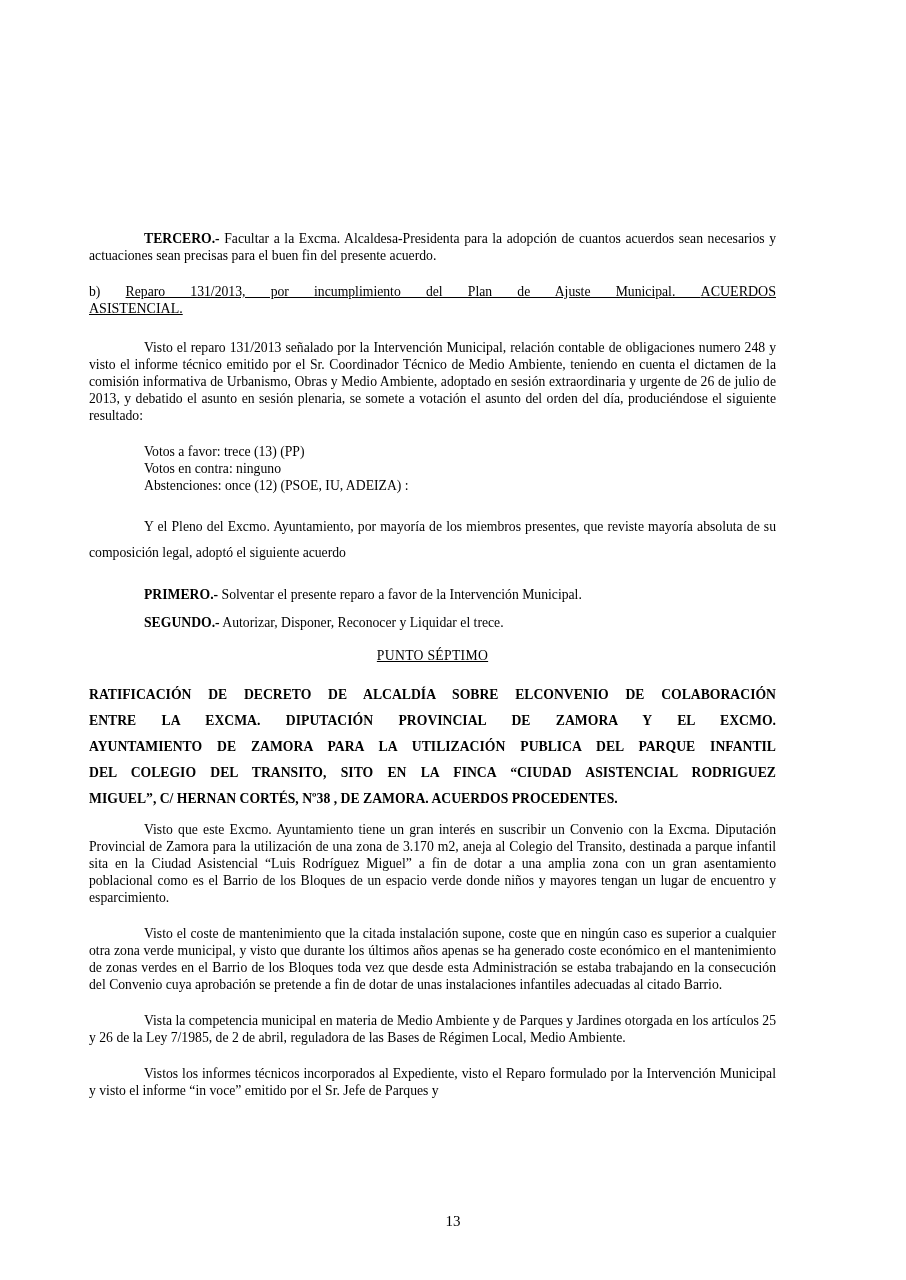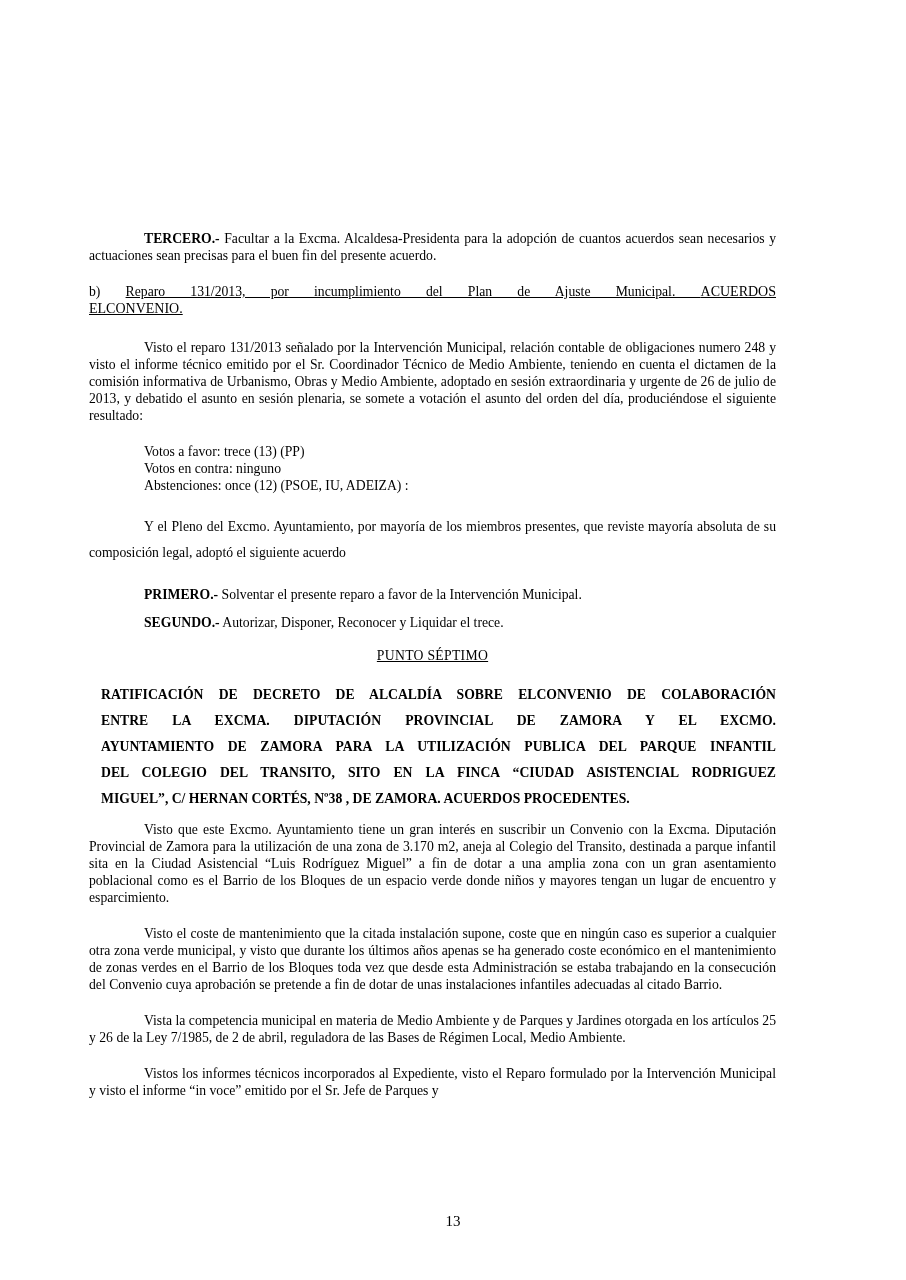--- a/index.html
+++ b/index.html
@@ -27,21 +27,21 @@
     text-align: justify;
     text-align-last: justify;
     margin-bottom: 22px;
   }
   .votes { margin: 0 0 20px 55px; }
   .votes div { line-height: 17px; }
   .wide { line-height: 26px; }
   .tight { margin-bottom: 8px; line-height: 20px; }
   .punto { text-align: center; text-align-last: center; margin: 14px 0 18px 0; text-indent: 0; }
   .punto span { text-decoration: underline; letter-spacing: 0.3px; }
-  .rat { margin: 0 0 9px 12px; font-weight: bold; }
+  .rat { margin: 0 0 9px 0; font-weight: bold; }
   .rat .jl { line-height: 26px; text-align: justify; text-align-last: justify; }
   .rat .jl-last { line-height: 26px; text-align: right; text-align-last: left; }
   .page-num {
     position: absolute;
     bottom: 50px;
     left: 0;
     width: 906px;
     text-align: center;
     text-align-last: center;
     font-size: 15px;
@@ -49,21 +49,21 @@
     text-indent: 0;
   }
 </style>
 </head>
 <body>
 
 <div class="doc">
 
   <p class="p ind"><b class="bold">TERCERO.-</b><span> Facultar a la Excma. Alcaldesa-Presidenta para la adopción de cuantos acuerdos sean necesarios y actuaciones sean precisas para el buen fin del presente acuerdo.</span></p>
 
-  <p class="p heading-b"><span>b) </span><span class="u">Reparo 131/2013, por incumplimiento del Plan de Ajuste Municipal. </span><span class="u sc">ACUERDOS</span><br><span class="u sc">ELCONVENIO.</span></p>
+  <p class="p heading-b"><span>b) </span><span class="u">Reparo 131/2013, por incumplimiento del Plan de Ajuste Municipal. </span><span class="u sc">ACUERDOS</span><br><span class="u sc">ASISTENCIAL.</span></p>
 
   <p class="p ind">Visto el reparo 131/2013 señalado por la Intervención Municipal, relación contable de obligaciones numero 248 y visto el informe técnico emitido por el Sr. Coordinador Técnico de Medio Ambiente, teniendo en cuenta el dictamen de la comisión informativa de Urbanismo, Obras y Medio Ambiente, adoptado en sesión extraordinaria y urgente de 26 de julio de 2013, y debatido el asunto en sesión plenaria, se somete a votación el asunto del orden del día, produciéndose el siguiente resultado:</p>
 
   <div class="votes">
     <div>Votos a favor: trece (13) (PP)</div>
     <div>Votos en contra: ninguno</div>
     <div>Abstenciones: once (12) (PSOE, IU, ADEIZA) :</div>
   </div>
 
   <p class="p ind wide">Y el Pleno del Excmo. Ayuntamiento, por mayoría de los miembros presentes, que reviste mayoría absoluta de su composición legal, adoptó el siguiente acuerdo</p>

